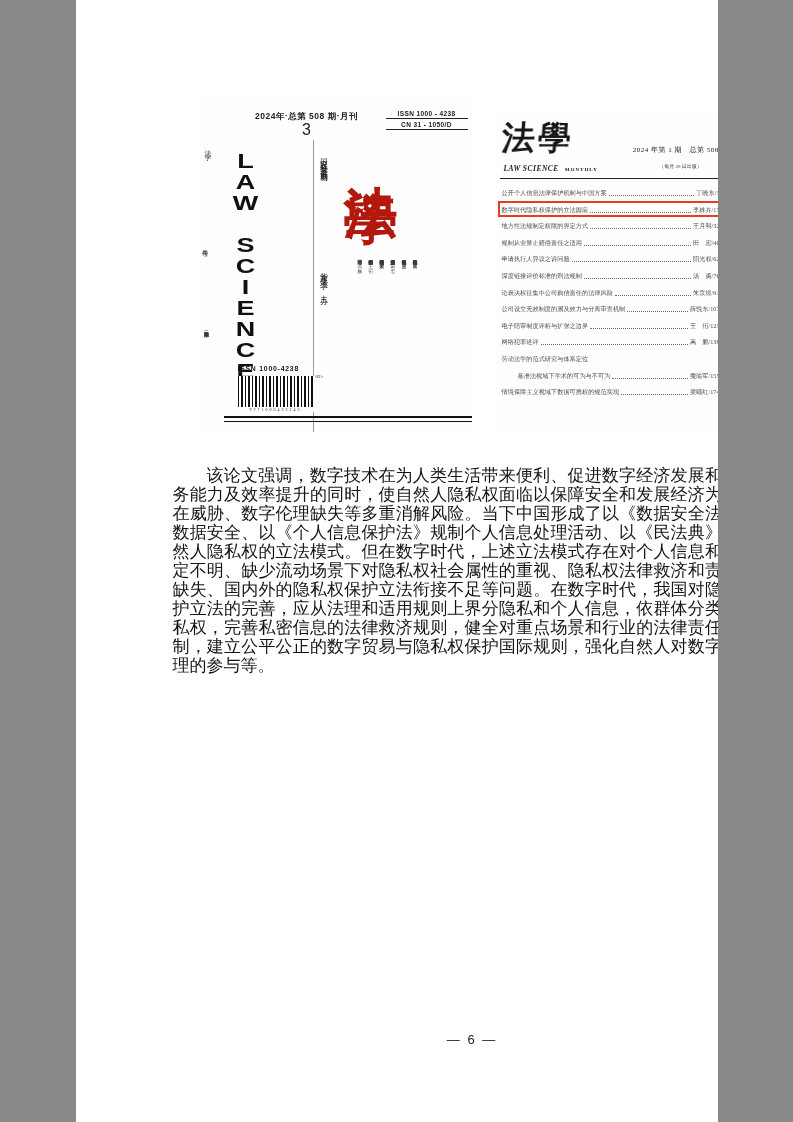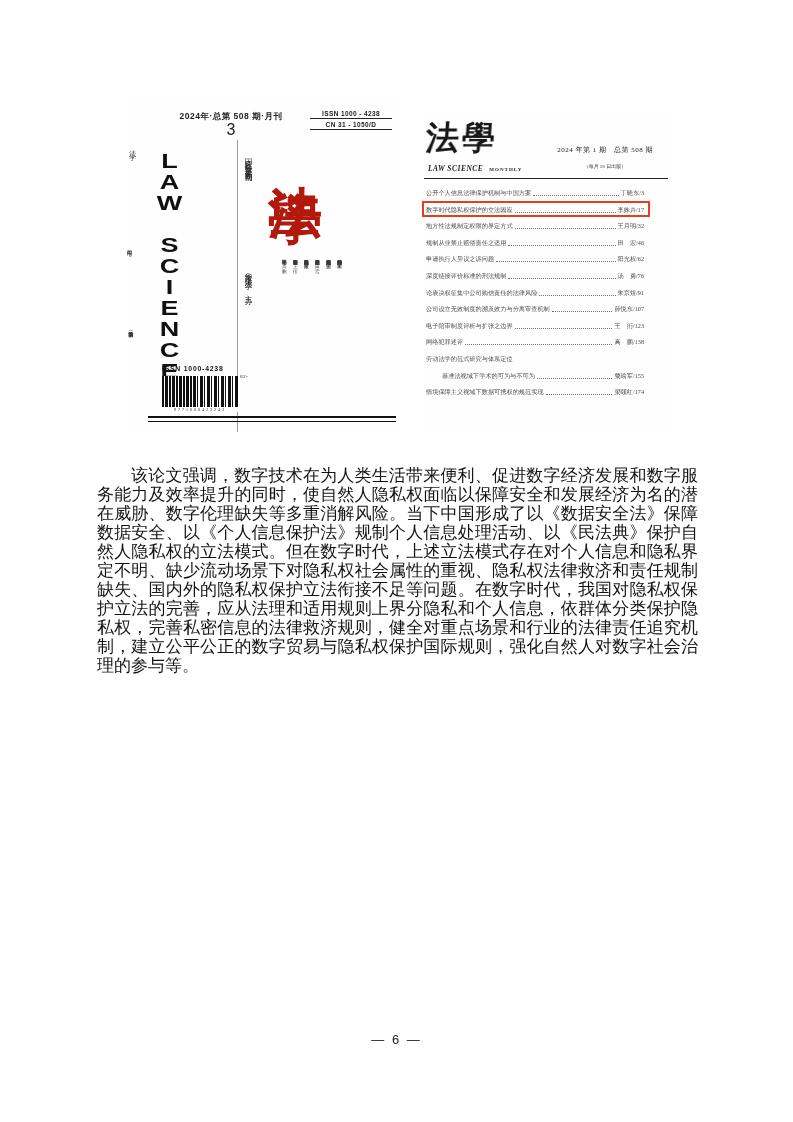--- a/index.html
+++ b/index.html
@@ -1,17 +1,17 @@
 <!DOCTYPE html>
 <html><head>
 <meta charset="utf-8">
 <style>
   html,body{margin:0;padding:0;background:#888;}
   .sheet{
-    position:relative;width:793px;height:1122px;margin:0 auto;
+    position:relative;width:642px;height:1122px;margin:0 auto;
     background:#ffffff;overflow:hidden;
     font-family:"Liberation Serif","DejaVu Serif",serif;color:#1c1c1c;
   }
   
   .cover{position:absolute;left:126px;top:98px;width:272px;height:336px;background:#fefefe;}
   .v{writing-mode:vertical-rl;text-orientation:upright;}
   .spine-txt{position:absolute;color:#3c3c3c;filter:blur(.2px);}
   .cover-issue-line{position:absolute;left:36px;top:13px;width:138px;text-align:center;
     font-size:8.5px;font-weight:bold;letter-spacing:.5px;color:#222;
     font-family:"Liberation Sans","DejaVu Sans",sans-serif;}

